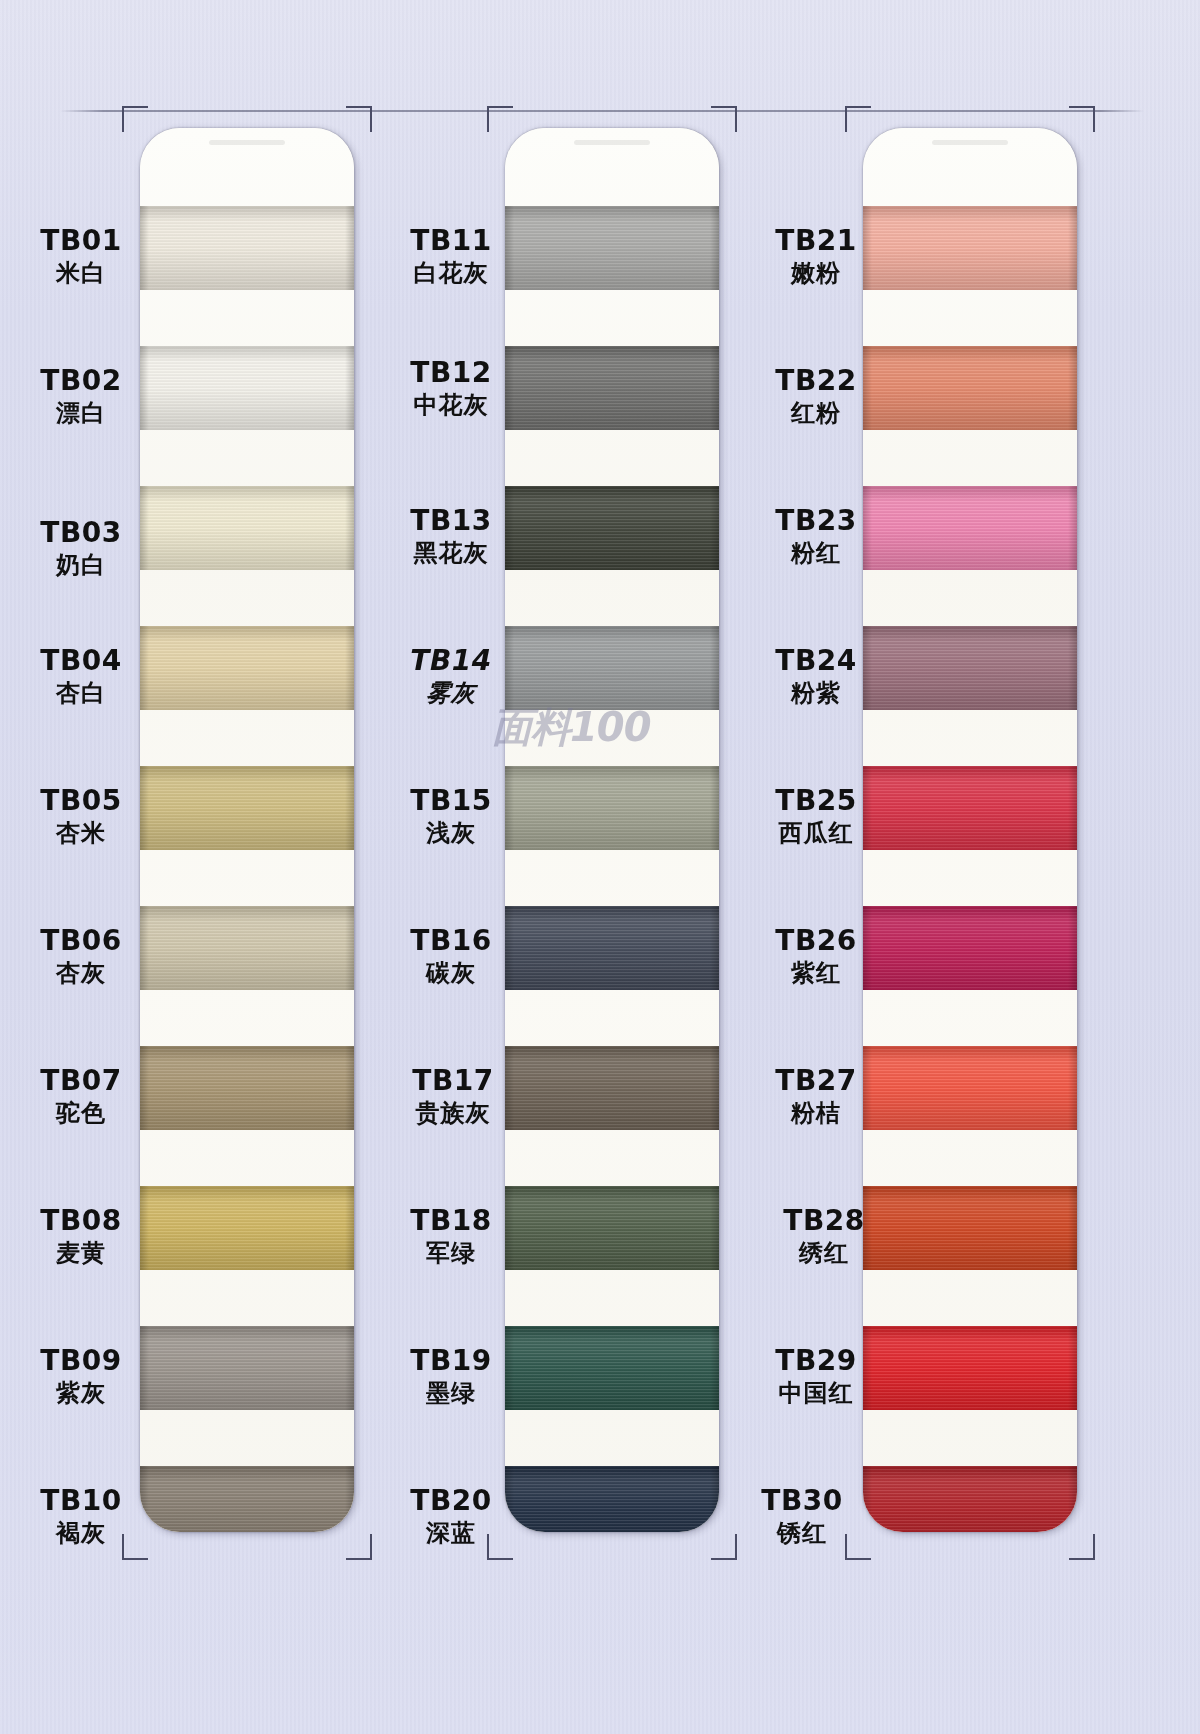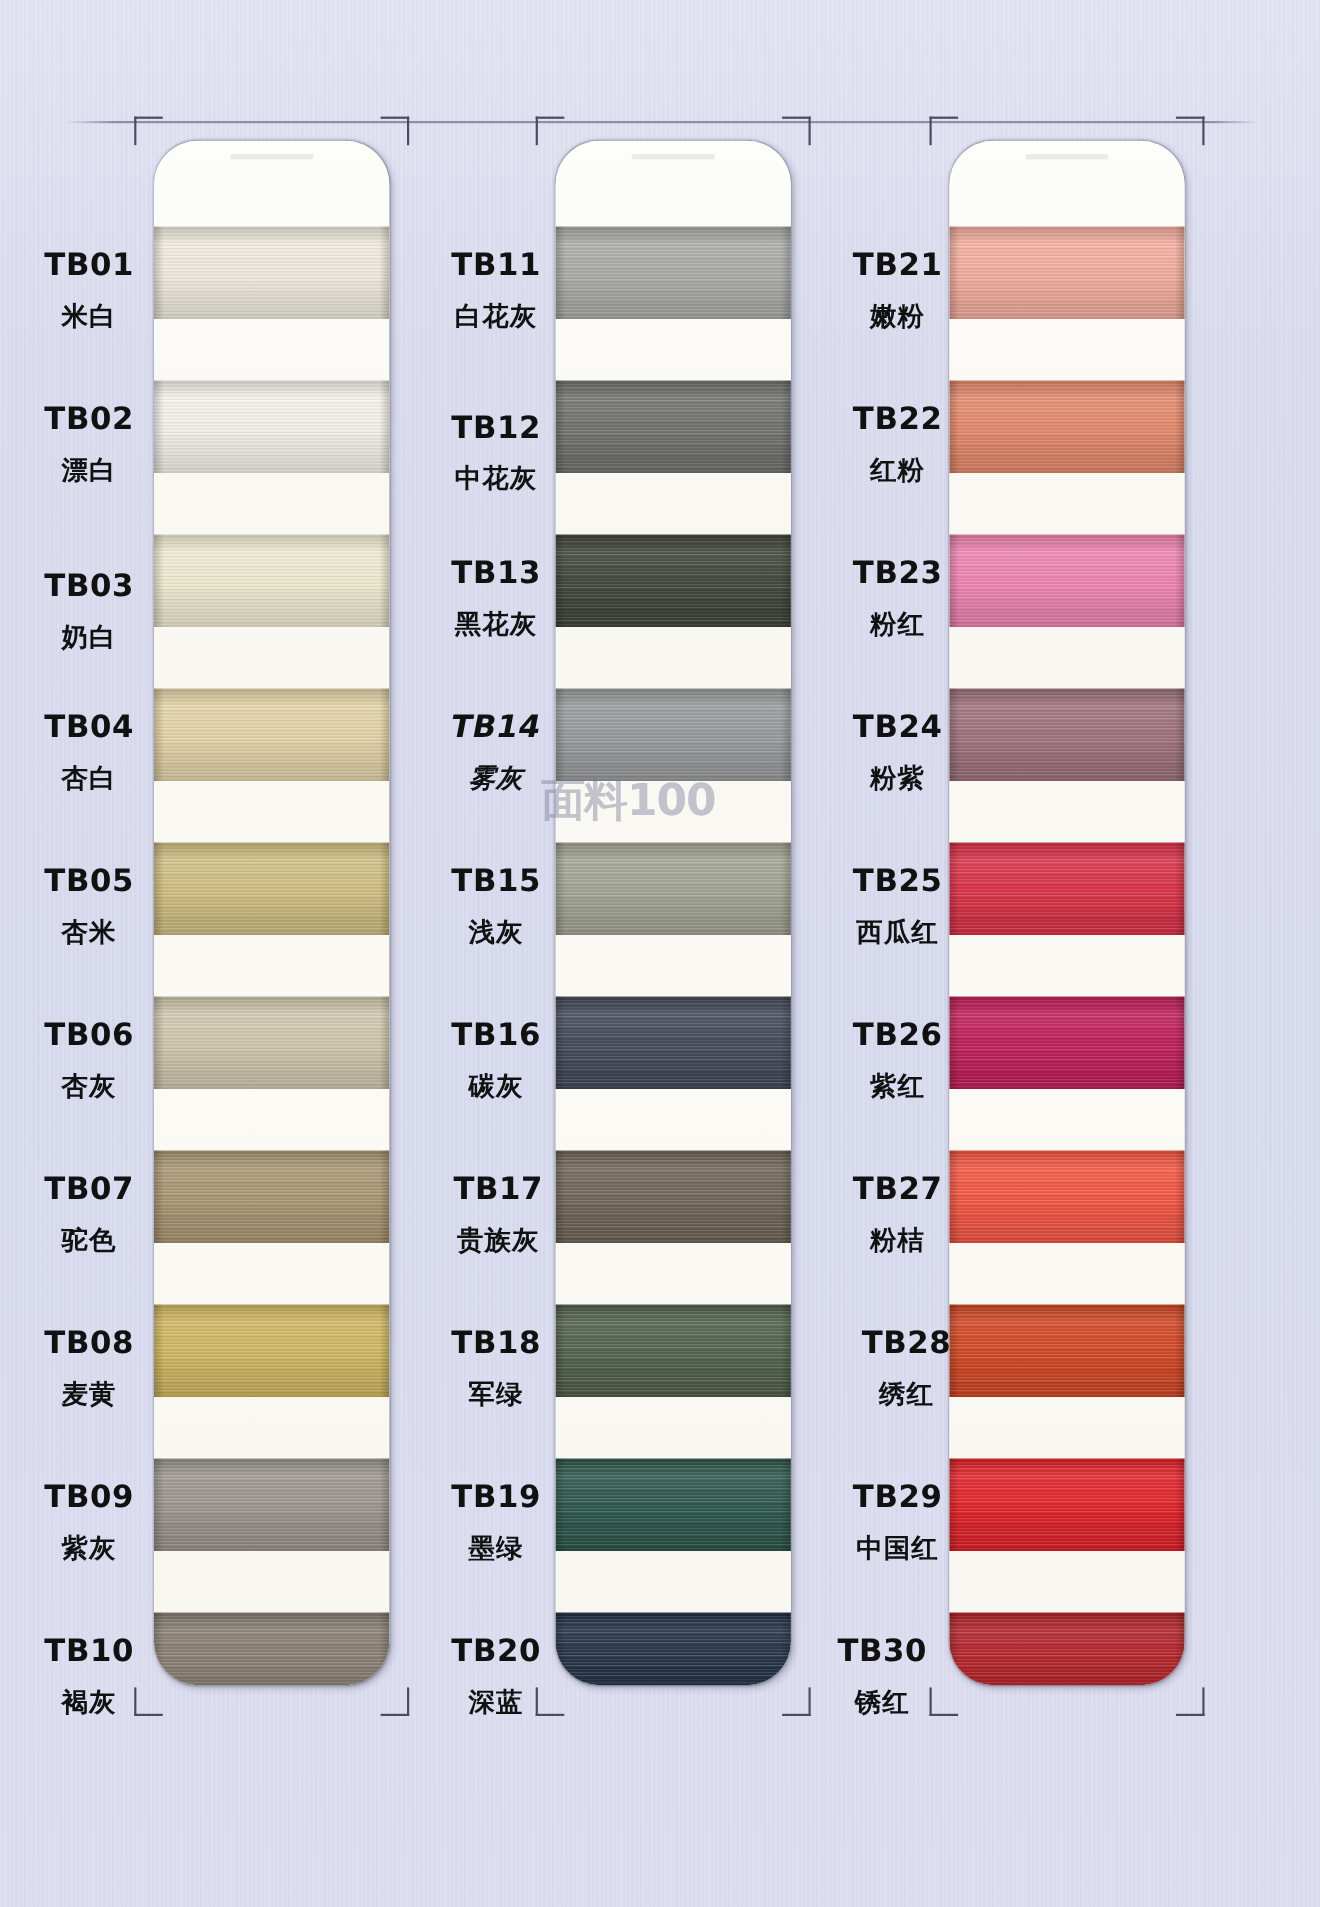--- a/index.html
+++ b/index.html
@@ -54,21 +54,21 @@
   .column{position:absolute;top:120px;width:360px;height:1600px;}
   #col-1{left:0px;}
   #col-2{left:370px;}
   #col-3{left:735px;}
   .label{
     position:absolute;width:118px;text-align:center;color:#111;
     font-family:"DejaVu Sans","Liberation Sans",sans-serif;
     line-height:1.18;
   }
   .label .code{display:block;font-size:28px;font-weight:bold;letter-spacing:.5px;}
-  .label .name{display:block;font-size:24px;font-weight:bold;letter-spacing:1px;margin-top:16px;}
+  .label .name{display:block;font-size:24px;font-weight:bold;letter-spacing:1px;margin-top:2px;}
 
   
   .card{
     position:absolute;width:214px;top:8px;height:1404px;
     border-radius:40px;
     background:#fbfaf6;
     overflow:hidden;
     box-shadow:0 0 2px rgba(40,40,60,.45), 2px 2px 7px rgba(40,40,70,.30);
   }
   #card-1{left:140px;}
@@ -118,21 +118,21 @@
   .crop .v{width:2px;height:26px;}
   .tl .h{top:0;left:0;} .tl .v{top:0;left:0;}
   .tr .h{top:0;right:0;} .tr .v{top:0;right:0;}
   .bl .h{bottom:0;left:0;} .bl .v{bottom:0;left:0;}
   .br .h{bottom:0;right:0;} .br .v{bottom:0;right:0;}
 
   
   #watermark{
     position:absolute;left:492px;top:700px;width:160px;height:54px;
     color:rgba(120,120,150,.42);
-    font-size:40px;font-weight:bold;
+    font-size:40px;font-weight:bold;font-style:italic;
     letter-spacing:-1px;
     font-family:"DejaVu Sans","Liberation Sans",sans-serif;
     user-select:none;pointer-events:none;
   }
 </style>
 </head>
 <body>
 
 <div id="page">
 
@@ -258,21 +258,21 @@
       <div class="crop br" style="left: 346px; top: 1414px;">
         <i class="h"></i>
         <i class="v"></i>
       </div>
     </div>
   <div class="column" id="col-2">
       <div class="label" style="left: 22px; top: 104px;">
         <span class="code">TB11</span>
         <span class="name">白花灰</span>
       </div>
-      <div class="label" style="left: 22px; top: 252px;">
+      <div class="label" style="left: 22px; top: 236px;">
         <span class="code">TB12</span>
         <span class="name">中花灰</span>
       </div>
       <div class="label" style="left: 22px; top: 384px;">
         <span class="code">TB13</span>
         <span class="name">黑花灰</span>
       </div>
       <div class="label" style="left: 22px; top: 524px; font-style: italic;">
         <span class="code">TB14</span>
         <span class="name">雾灰</span>

